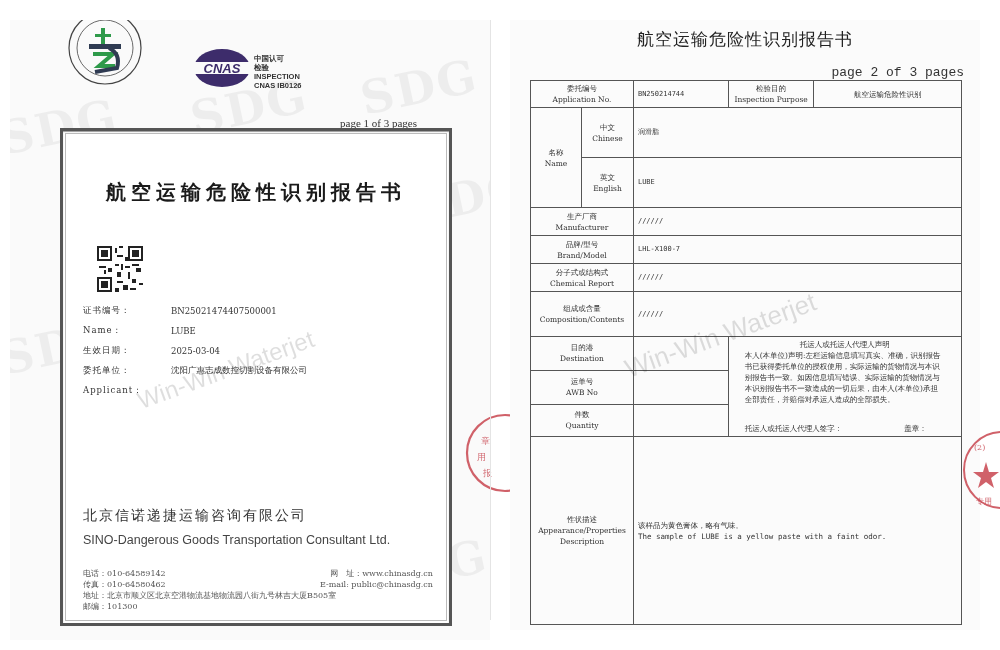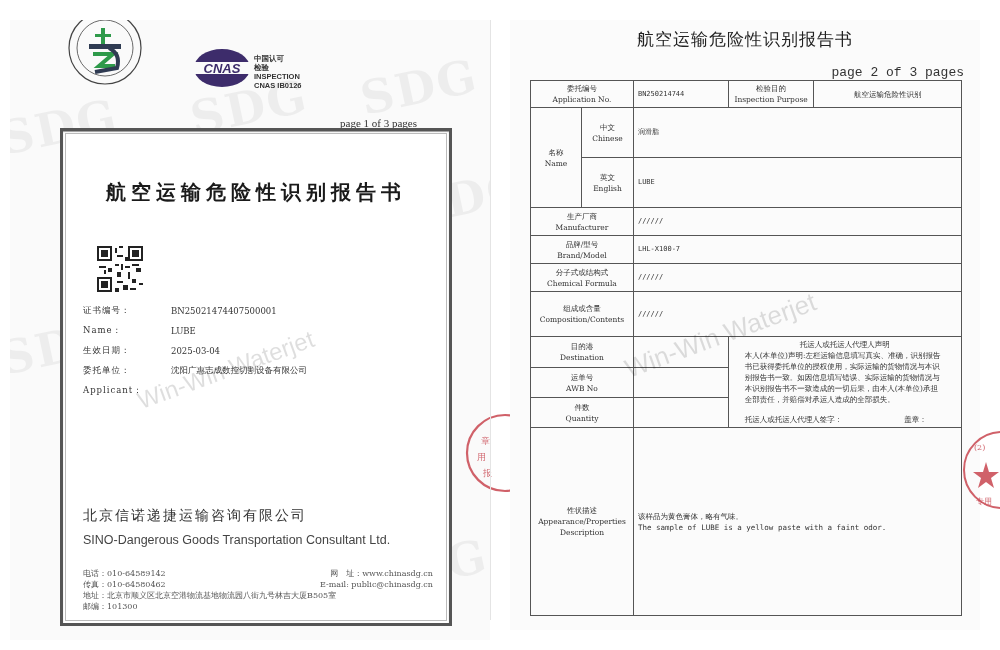--- a/index.html
+++ b/index.html
@@ -82,21 +82,21 @@
   table.report {
     position: absolute; left: 20px; top: 60px; width: 432px; border-collapse: collapse;
     font-size: 7.5px; color: #333; background: transparent;
   }
   table.report td {
     border: 1px solid #555; text-align: center; vertical-align: middle; line-height: 11px; padding: 1px 2px;
   }
   table.report td.v { text-align: left; padding-left: 4px; font-family: "DejaVu Sans Mono", monospace; font-size: 7px; }
   table.report td.decl { text-align: left; vertical-align: top; padding: 2px 16px; font-size: 7.5px; line-height: 11px; }
   .decl-title { text-align: center; }
-  .decl-sign { display: flex; gap: 62px; margin-top: 9px; }
+  .decl-sign { display: flex; gap: 62px; margin-top: 18px; }
   .appearance-text { text-align: left; font-size: 7.5px; line-height: 11px; font-family: "DejaVu Sans Mono", monospace; }
   .stamp2 { position: absolute; left: 958px; top: 420px; width: 42px; height: 100px; overflow: hidden; }
 </style>
 </head>
 <body>
 
 <div class="page1">
   <span class="wm-sdg" style="left:-10px; top:80px;">SDG</span>
   <span class="wm-sdg" style="left:180px; top:60px;">SDG</span>
   <span class="wm-sdg" style="left:350px; top:40px;">SDG</span>
@@ -272,21 +272,21 @@
     <tr style="height:28px">
       <td colspan="2">
         <div>品牌/型号</div>
         <div>Brand/Model</div>
       </td>
       <td colspan="3" class="v">LHL-X100-7</td>
     </tr>
     <tr style="height:28px">
       <td colspan="2">
         <div>分子式或结构式</div>
-        <div>Chemical Formula</div>
+        <div>Chemical Report</div>
       </td>
       <td colspan="3" class="v">//////</td>
     </tr>
     <tr style="height:45px">
       <td colspan="2">
         <div>组成或含量</div>
         <div>Composition/Contents</div>
       </td>
       <td colspan="3" class="v">//////</td>
     </tr>

